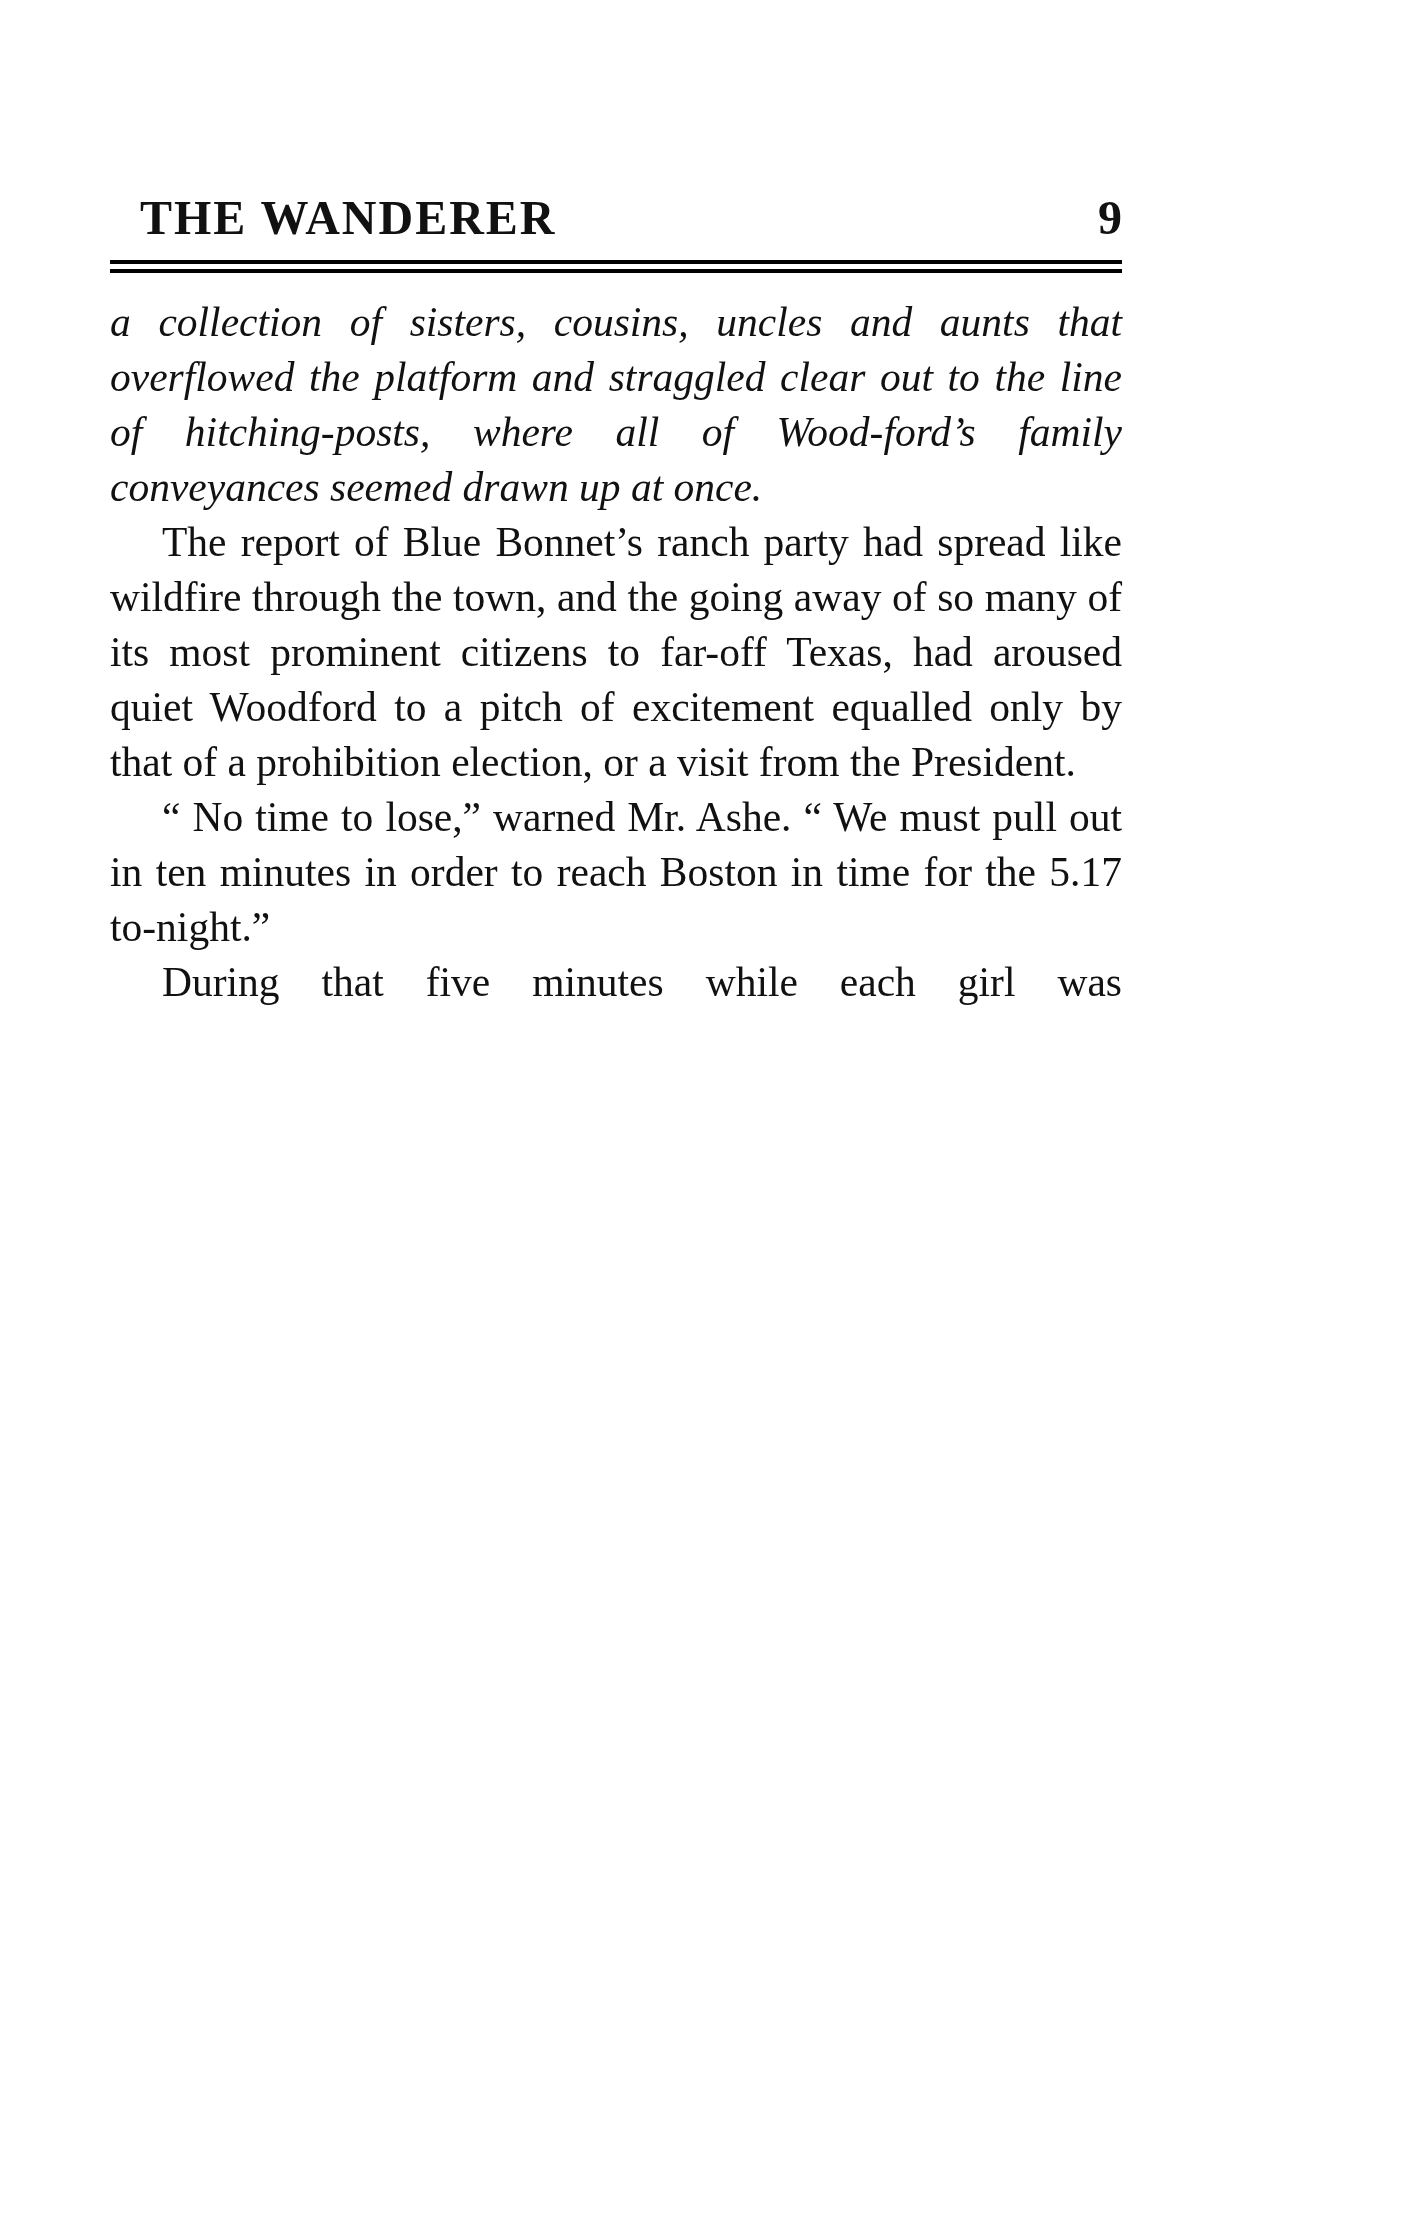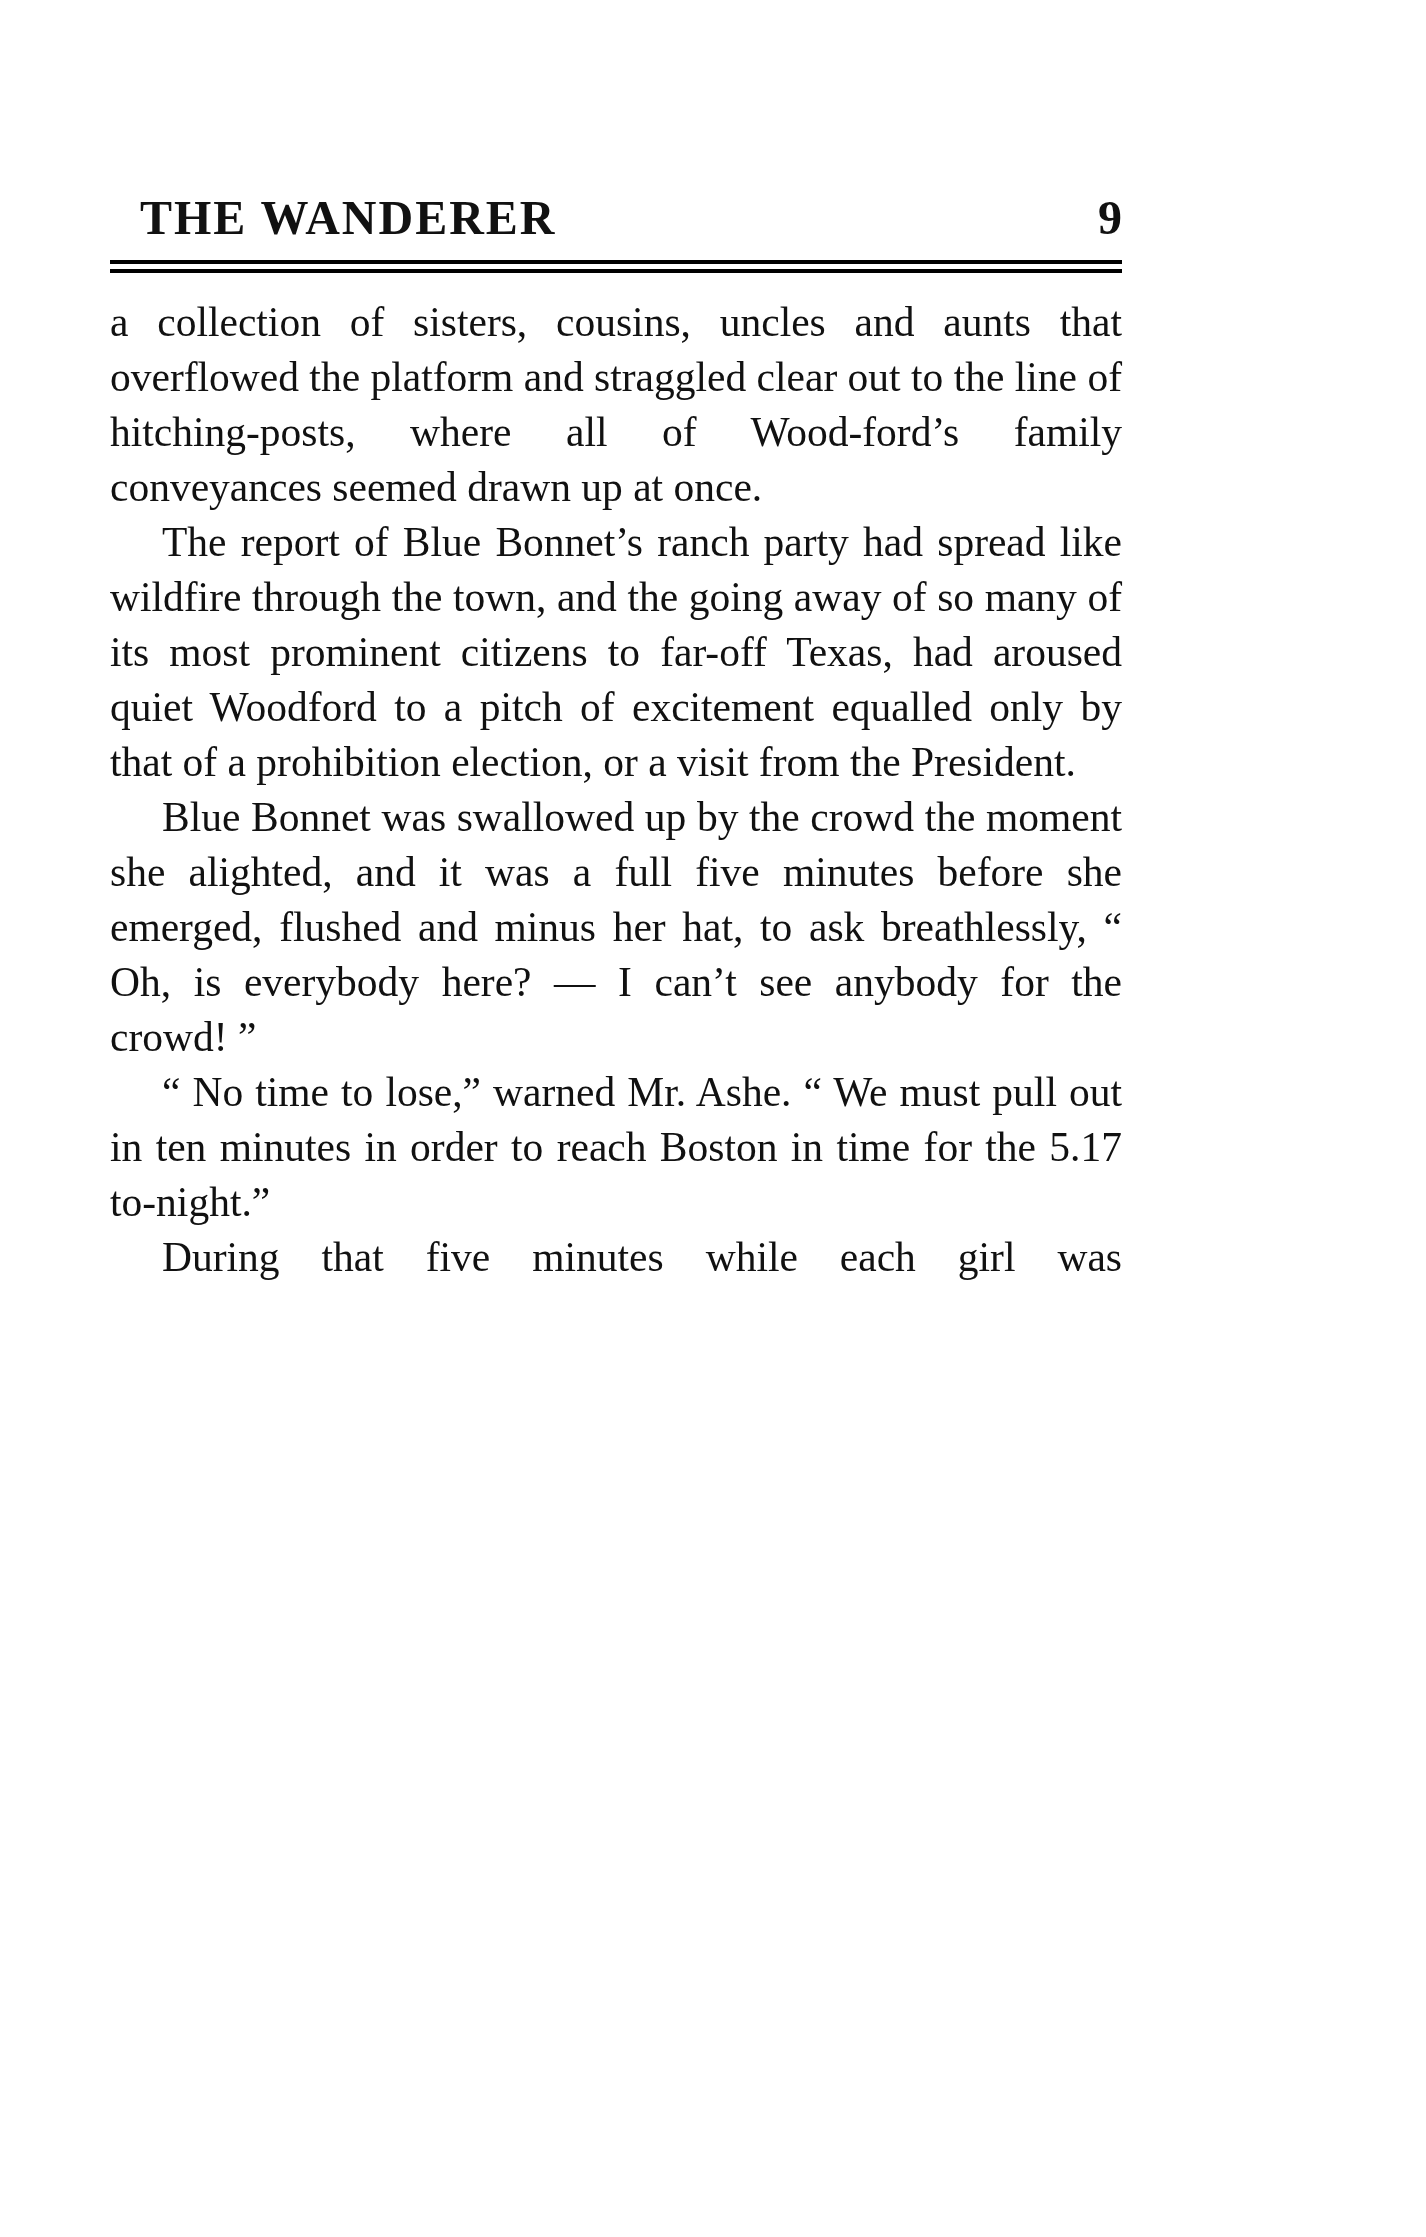--- a/index.html
+++ b/index.html
@@ -60,20 +60,21 @@
       line-height: 55px;
       text-align: justify;
       text-align-last: auto;
     }
     .para {
       margin: 0;
       text-indent: 52px;
     }
     .para.no-indent {
       text-indent: 0;
+      font-style: italic;
     }
     .para.last-line-justify {
       text-align-last: justify;
     }
   </style>
 </head>
 <body>
 
 <div class="page">
   <div class="running-head">
@@ -81,17 +82,16 @@
     <div class="page-number">9</div>
   </div>
   <div class="rules">
     <div class="rule"></div>
     <div class="rule"></div>
   </div>
 
   <div class="body-text">
     <p class="para no-indent">a collection of sisters, cousins, uncles and aunts that overflowed the platform and straggled clear out to the line of hitching-posts, where all of Wood-ford’s family conveyances seemed drawn up at once.</p>
     <p class="para">The report of Blue Bonnet’s ranch party had spread like wildfire through the town, and the going away of so many of its most prominent citizens to far-off Texas, had aroused quiet Woodford to a pitch of excitement equalled only by that of a prohibition election, or a visit from the President.</p>
-    <p class="para">Blue Bonnet was swallowed up by the crowd the moment she alighted, and it was a full five minutes before she emerged, flushed and minus her hat, to ask breathlessly, “ Oh, is everybody here? — I can’t see anybody for the crowd! ”</p>
     <p class="para">“ No time to lose,” warned Mr. Ashe. “ We must pull out in ten minutes in order to reach Boston in time for the 5.17 to-night.”</p>
     <p class="para last-line-justify">During that five minutes while each girl was</p>
   </div>
 </div>
 
 </body></html>

